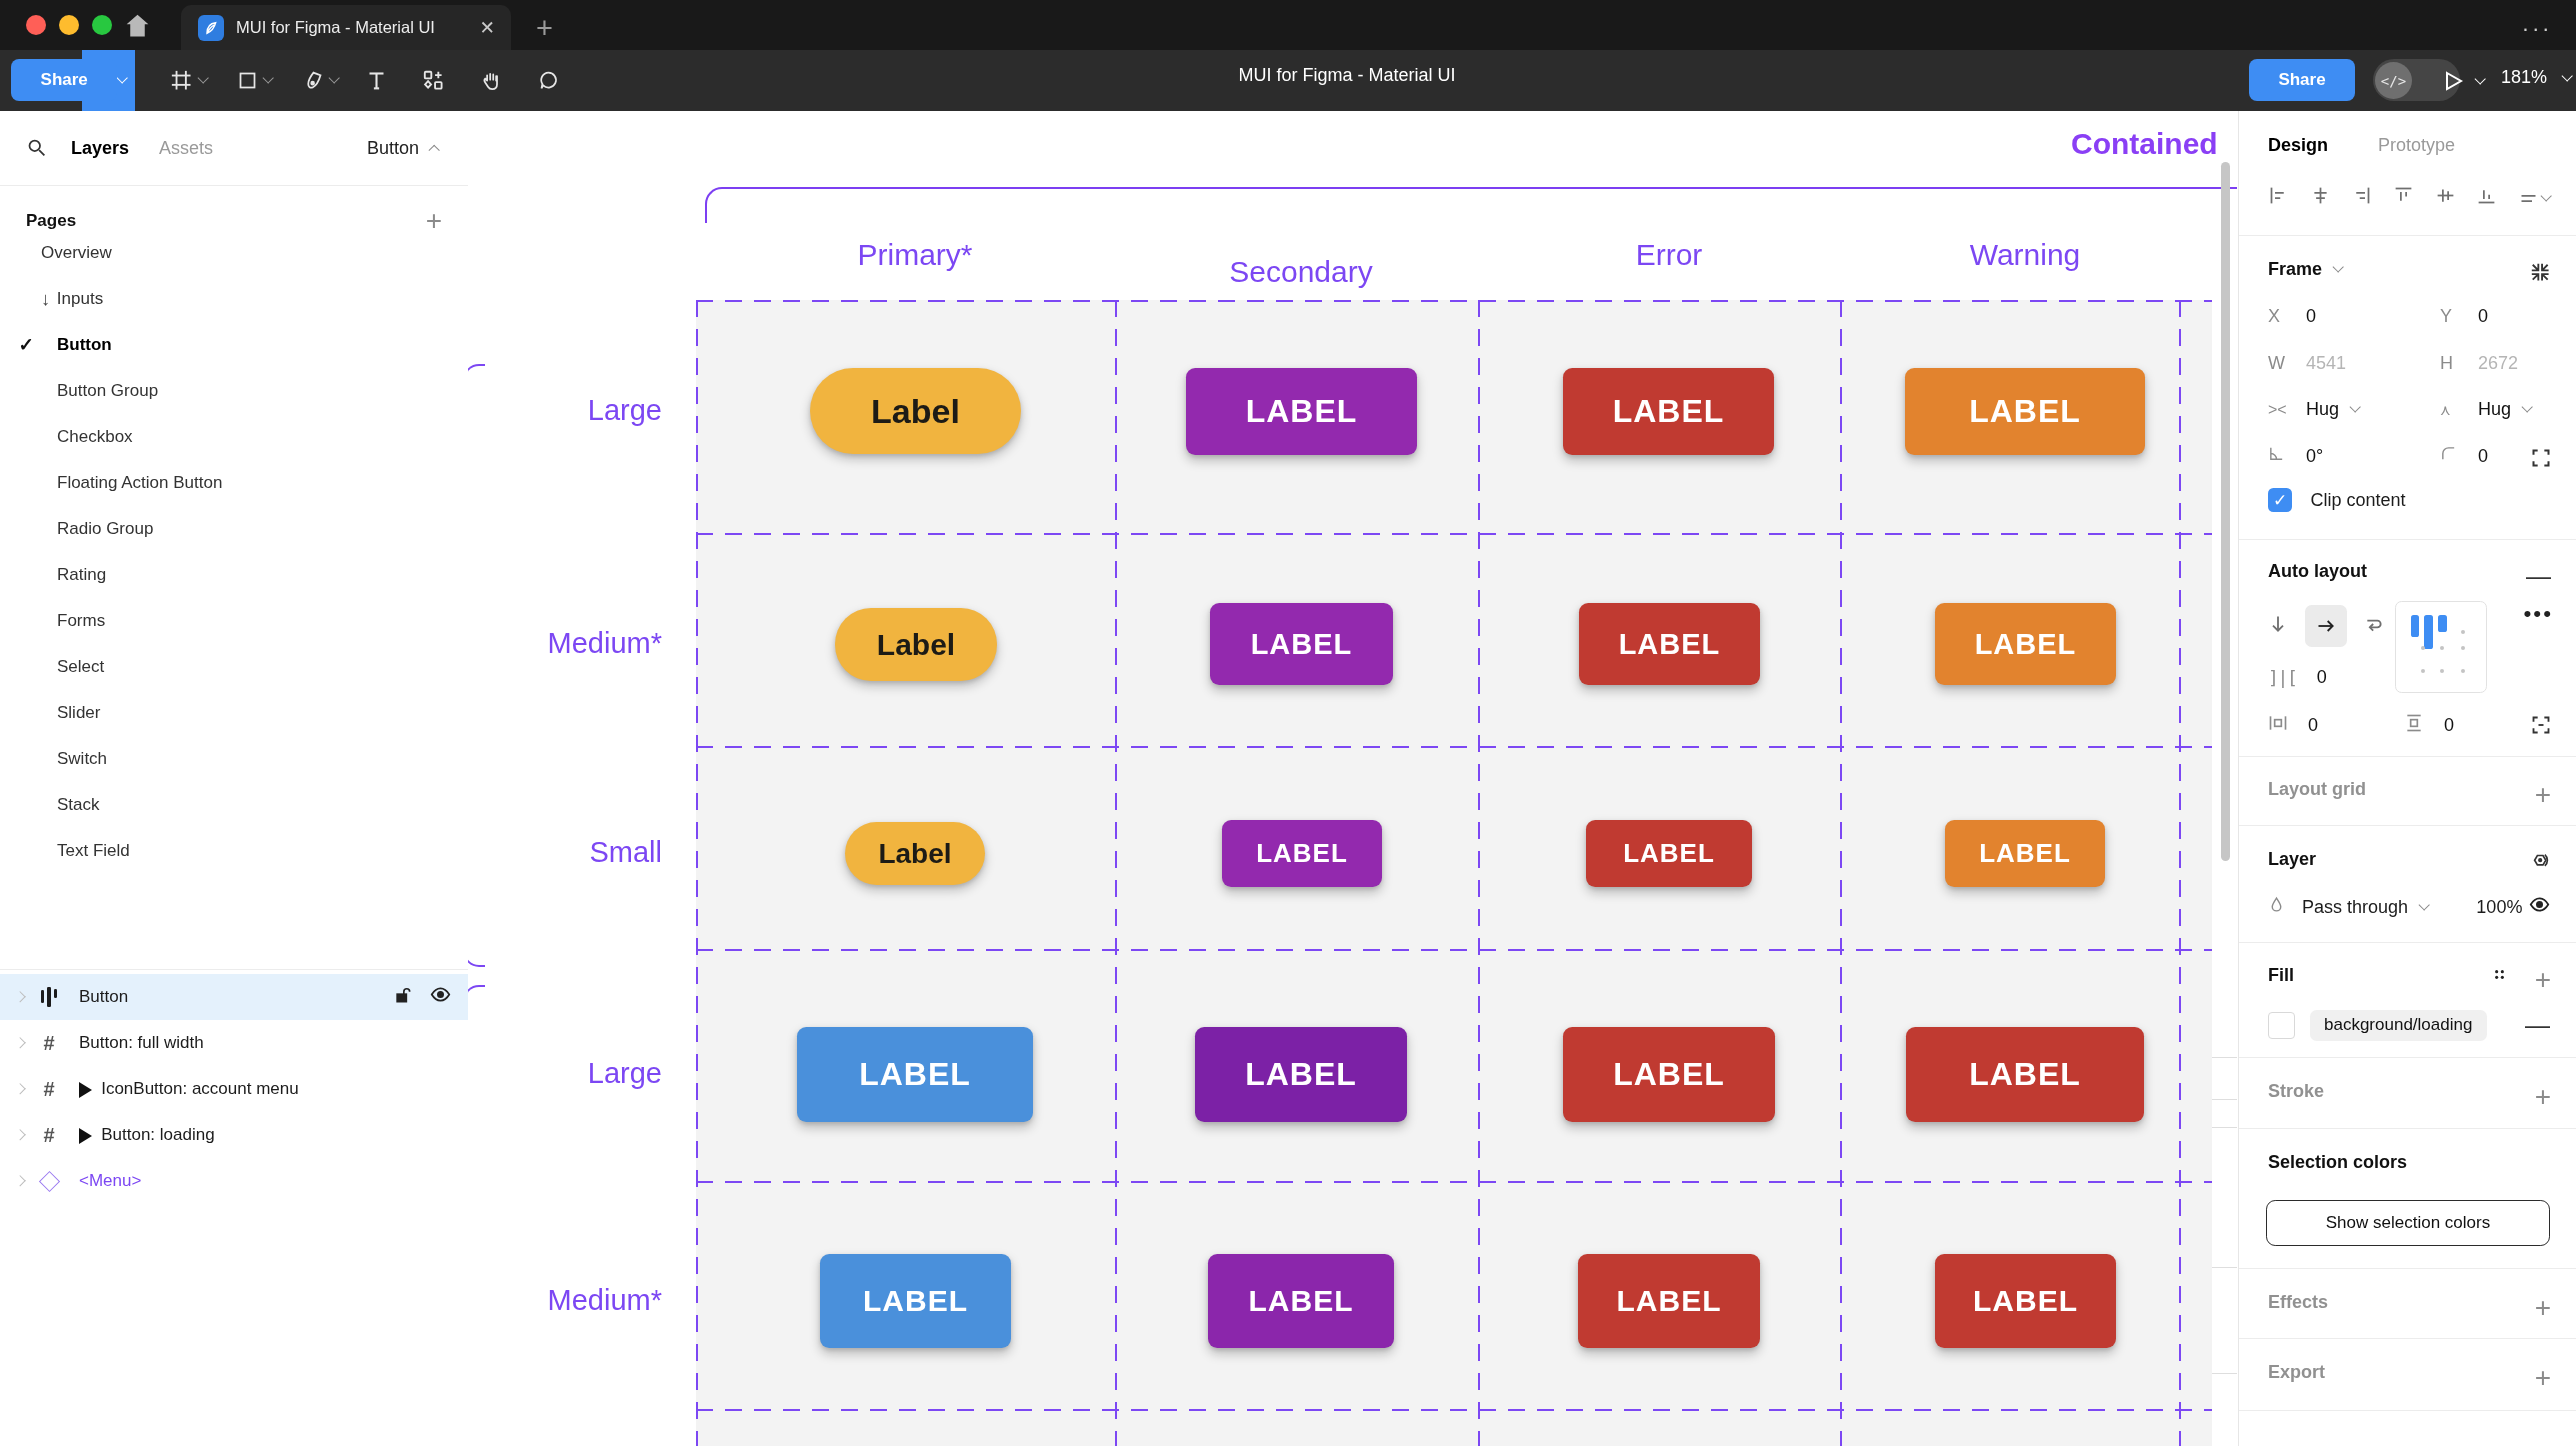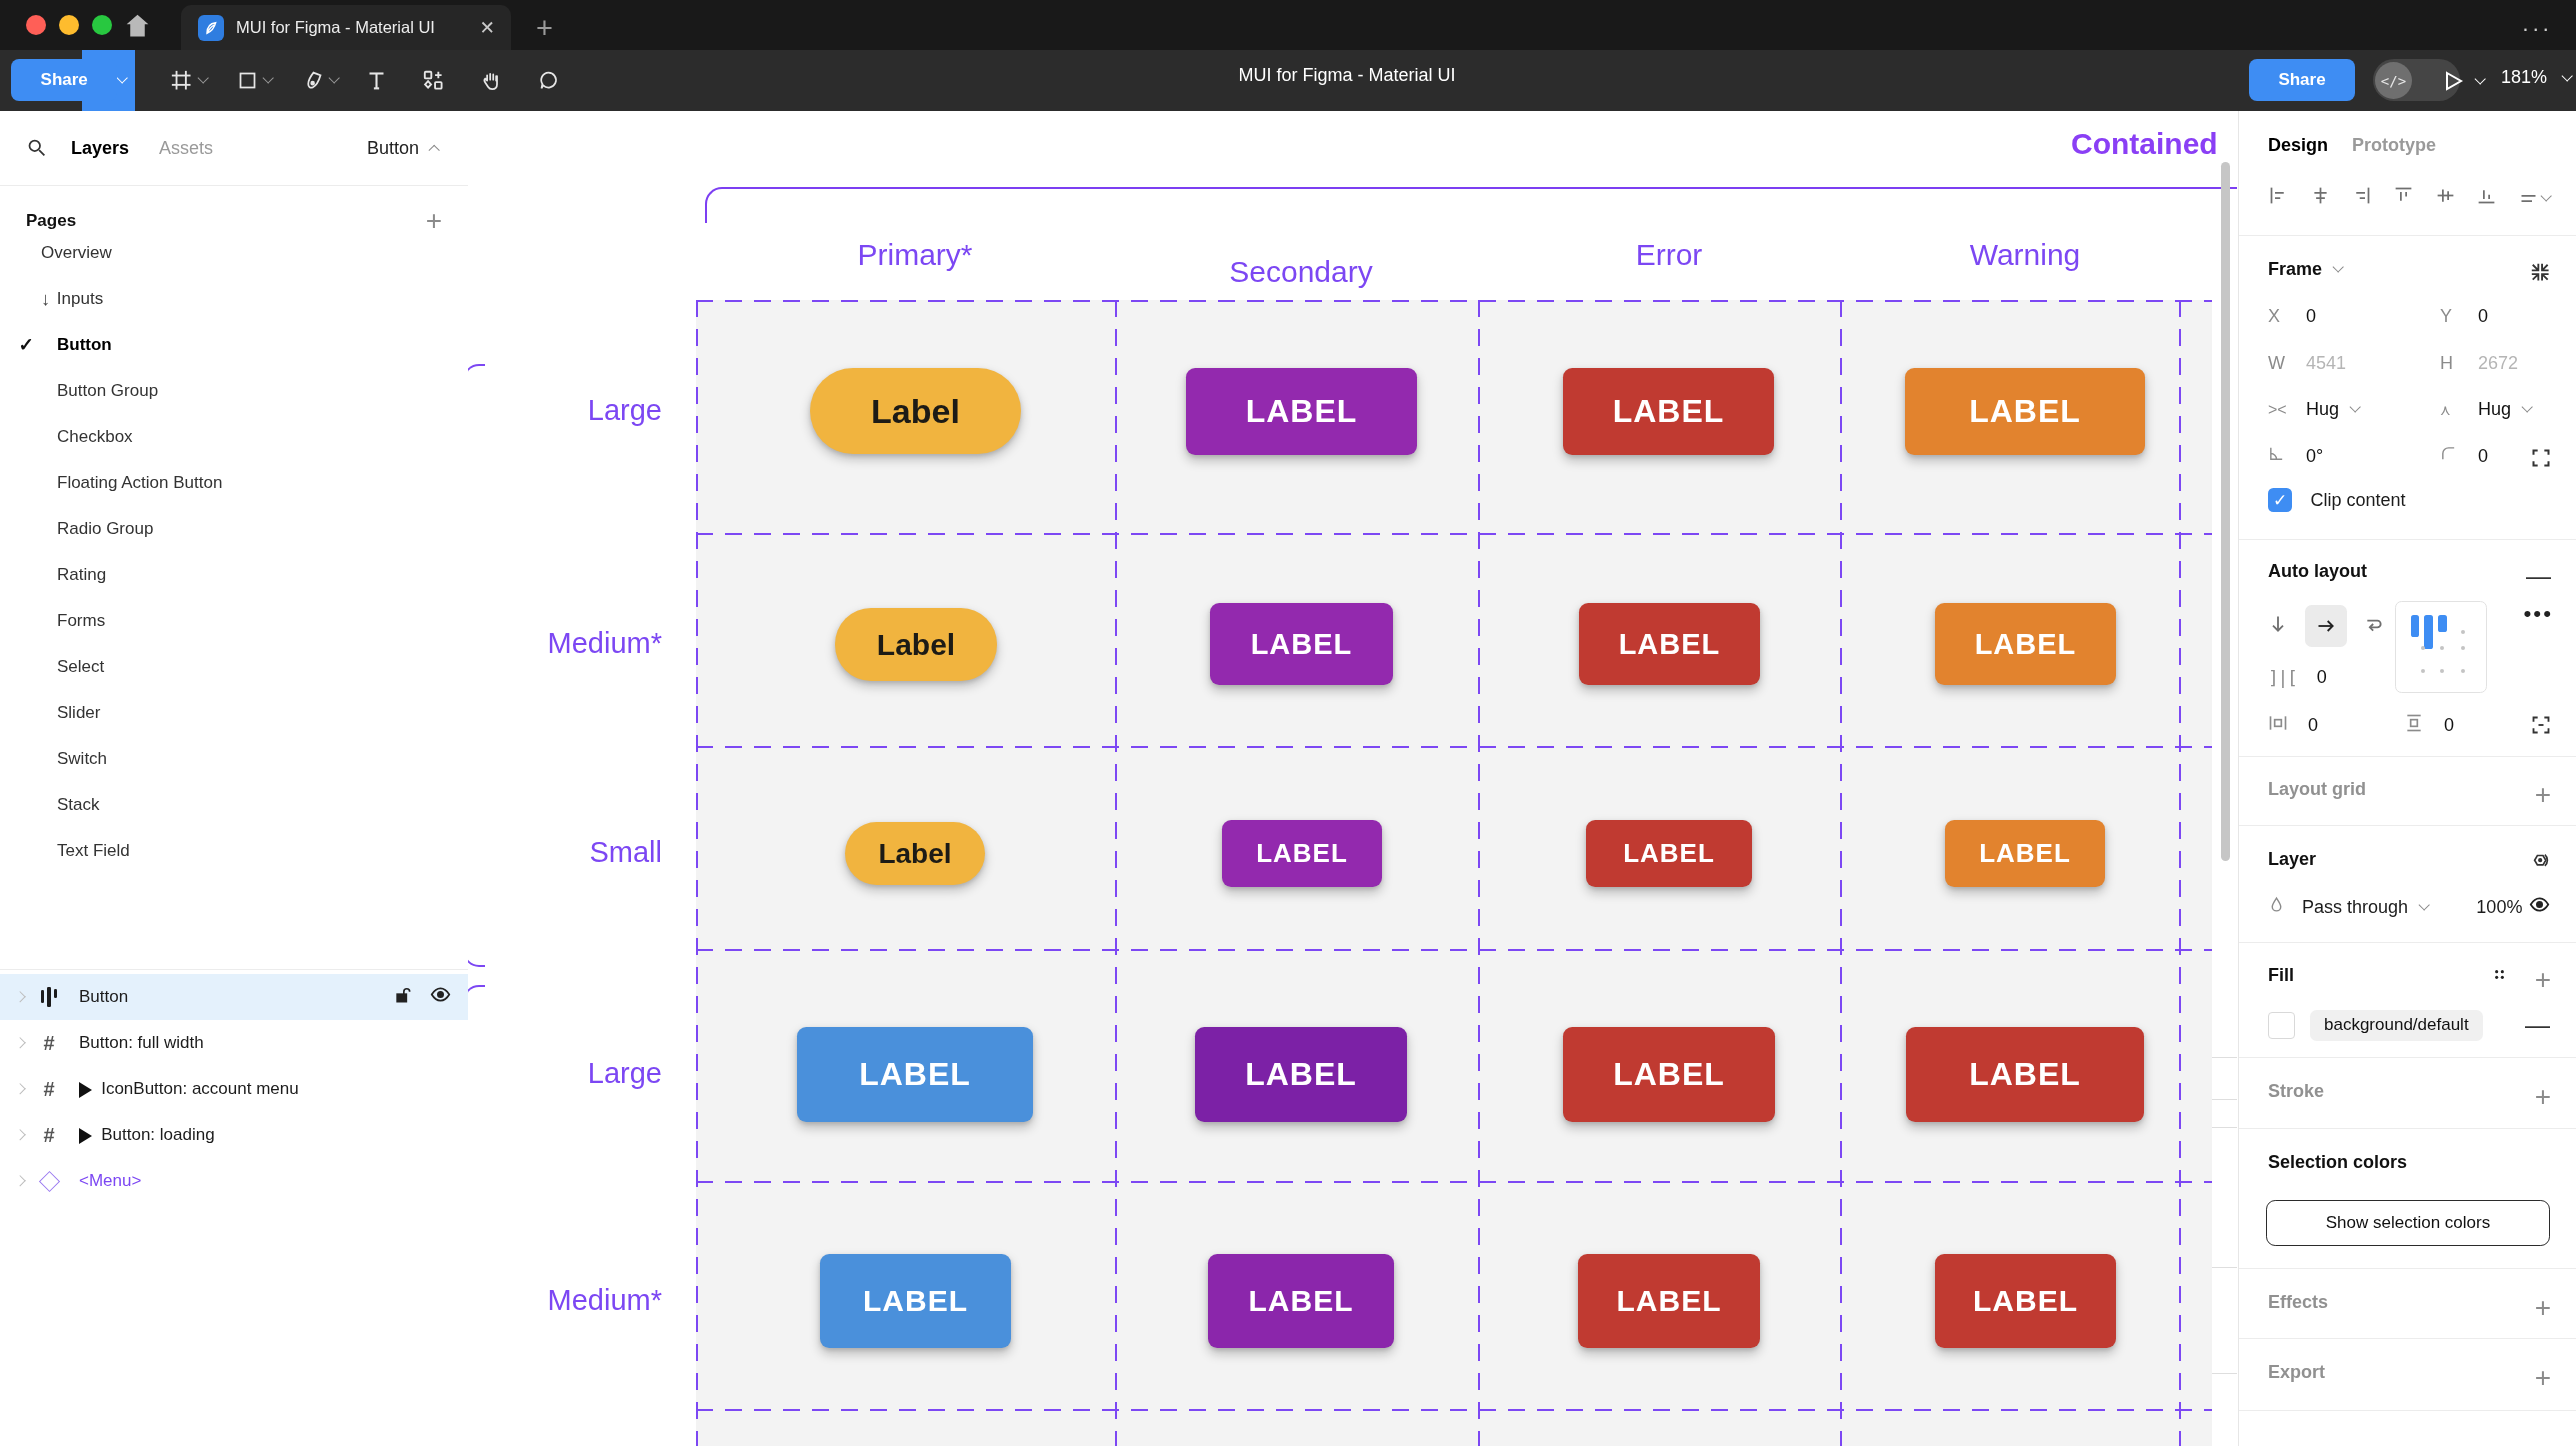--- a/index.html
+++ b/index.html
@@ -388,21 +388,21 @@
     <div class="abs striplne" style="left:1744px;top:1016px;width:25px;"></div>
     <div class="abs striplne" style="left:1744px;top:1156px;width:25px;"></div>
     <div class="abs striplne" style="left:1744px;top:1262px;width:25px;"></div>
 
     <div class="abs" id="cscroll" style="left:1753px;top:51px;height:699px;"></div>
   </div>
 
   <div class="abs" id="panel">
     <div class="prowf" style="top:24px;">
       <span style="font-weight:bold;color:#000;">Design</span>
-      <span style="margin-left:24px;color:#9a9a9a;font-weight:bold;">Prototype</span>
+      <span style="margin-left:50px;color:#9a9a9a;">Prototype</span>
     </div>
 
     <div class="prowf" style="top:74px;width:282px;justify-content:space-between;">
       <span><svg width="21" height="21" viewBox="0 0 24 24" stroke="#6f6f6f" stroke-width="2" fill="none">
             <line x1="4" y1="3" x2="4" y2="21"></line>
             <line x1="8" y1="9" x2="18" y2="9"></line>
             <line x1="8" y1="15" x2="14" y2="15"></line>
           </svg></span>
       <span><svg width="21" height="21" viewBox="0 0 24 24" stroke="#6f6f6f" stroke-width="2" fill="none">
             <line x1="12" y1="3" x2="12" y2="21"></line>
@@ -612,21 +612,21 @@
           <circle cx="16" cy="8" r="2.2"></circle>
           <circle cx="8" cy="16" r="2.2"></circle>
           <circle cx="16" cy="16" r="2.2"></circle>
         </svg>
     </div>
     <div class="icright" style="right:26px;top:853px;">
         <span class="plus">+</span>
       </div>
     <div class="prowf" style="top:899px;width:282px;">
       <span id="swatch"></span>
-      <span id="chipfill" style="margin-left:14.5px;">background/default</span>
+      <span id="chipfill" style="margin-left:14.5px;">background/loading</span>
       <span class="minus" style="margin-left:auto;">—</span>
     </div>
     <div class="pdiv" style="top:946px;"></div>
 
     <div class="prowf" style="top:970px;">
         <span class="glabel">Stroke</span>
       </div>
     <div class="icright" style="right:26px;top:970px;">
         <span class="plus">+</span>
       </div>

